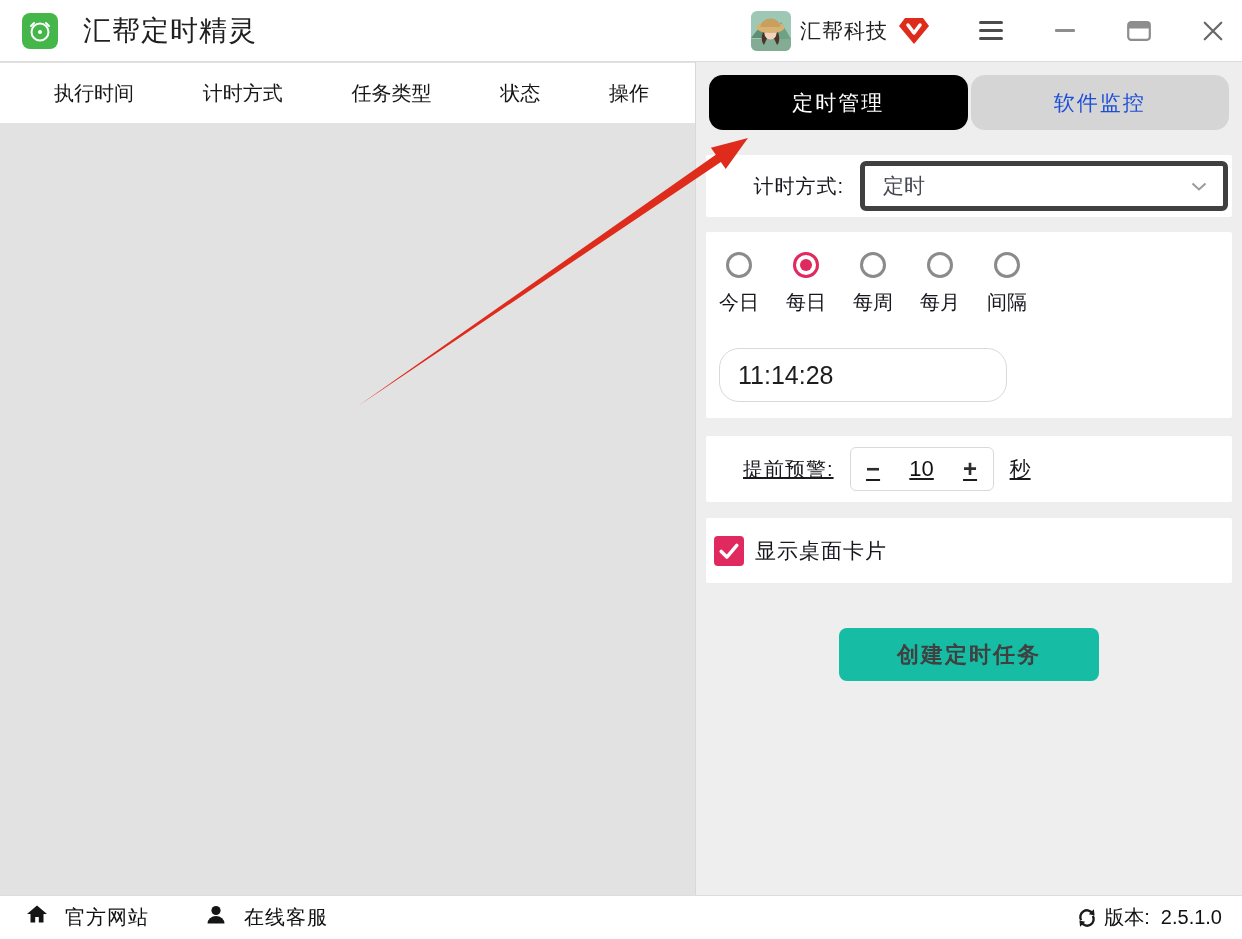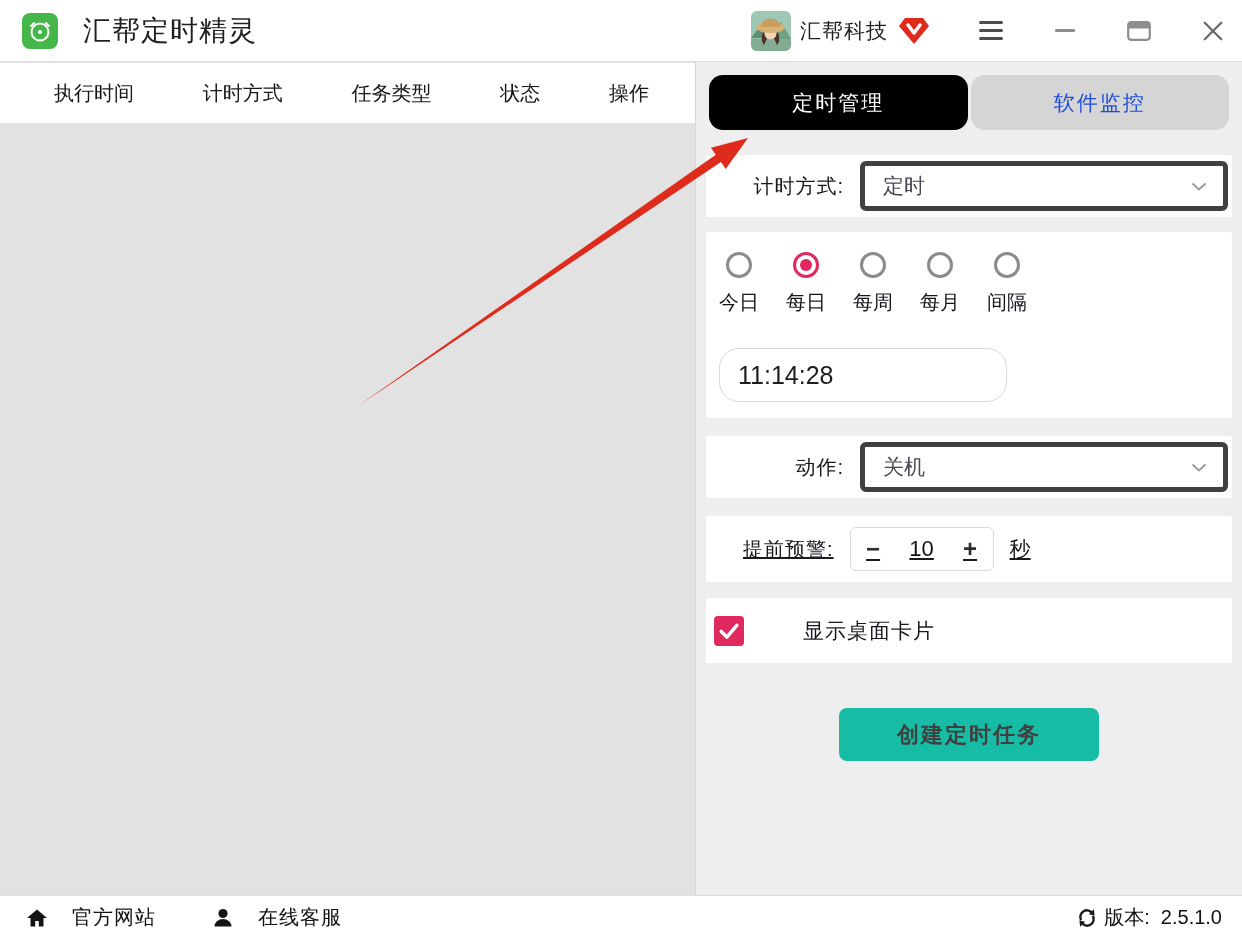--- a/index.html
+++ b/index.html
@@ -54,33 +54,33 @@
   .time-input{width:288px;height:54px;border:1px solid #d9d9d9;border-radius:20px;margin-top:32px;display:flex;align-items:center;padding:0 18px;font-size:25px;color:#1d1d1d;background:#fff;cursor:text;}
 
   .form-row-action{margin-top:18px;}
   .card-warn{height:66px;display:flex;align-items:center;padding-left:37px;margin-top:18px;text-decoration:underline;}
   .warn-label{font-size:20px;color:#16161d;letter-spacing:1px;}
   .stepper{display:flex;align-items:center;height:44px;border:1px solid #d9d9d9;border-radius:6px;margin-left:16px;background:#fff;}
   .step-btn{width:45px;height:100%;border:none;background:none;font-size:24px;font-weight:bold;color:#2d2d2d;cursor:pointer;font-family:inherit;line-height:1;}
   .step-value{width:52px;text-align:center;font-size:22px;color:#111;cursor:text;}
   .warn-unit{font-size:21px;color:#16161d;margin-left:16px;}
 
-  .card-check{height:65px;display:flex;align-items:center;padding-left:8px;margin-top:16px;gap:48px;}
+  .card-check{height:65px;display:flex;align-items:center;padding-left:8px;margin-top:16px;}
   .checkbox{width:30px;height:30px;border-radius:4px;border:2px solid #b5b5b5;background:#fff;display:inline-flex;align-items:center;justify-content:center;cursor:pointer;flex:none;}
   .checkbox.checked{background:var(--accent-pink);border-color:var(--accent-pink);}
   .checkbox svg{display:none;}
   .checkbox.checked svg{display:block;}
   .check-label{font-size:21px;color:#16161d;margin-left:11px;letter-spacing:1px;}
 
   .btn-wrap{display:flex;justify-content:center;margin-top:45px;}
   .create-btn{width:260px;height:53px;border:none;border-radius:8px;background:var(--accent-teal);color:#404040;font-size:22px;font-weight:bold;letter-spacing:2px;cursor:pointer;font-family:inherit;}
 
   
   .footer{height:44px;background:#fff;border-top:1px solid #ddd;display:flex;align-items:center;padding:0 20px 0 26px;}
-  .footer-item{display:flex;align-items:center;gap:24px;background:none;border:none;cursor:pointer;font-family:inherit;}
+  .footer-item{display:flex;gap:17px;background:none;border:none;cursor:pointer;font-family:inherit;}
   .footer-item span{font-size:20px;color:#111;letter-spacing:1px;}
   .footer-item + .footer-item{margin-left:56px;}
   .footer-right{margin-left:auto;display:flex;align-items:center;gap:7px;}
   .version-label,.version-value{font-size:20px;color:#111;}
   .version-value{margin-left:4px;}
 
   
   .arrow-overlay{position:absolute;left:0;top:0;pointer-events:none;z-index:50;}
   .arrow-poly{fill:var(--accent-red);}
 
@@ -199,29 +199,20 @@
           <span class="radio-label">每月</span>
         </label>
         <label class="radio-item">
           <span class="radio"></span>
           <span class="radio-label">间隔</span>
         </label>
       </div>
       <div class="time-input">11:14:28</div>
     </div>
 
-    <div class="card form-row form-row-action">
-      <span class="form-label">动作:</span>
-      <div class="select">
-        <span class="select-value">关机</span>
-        <svg class="chevron" viewBox="0 0 16 9" width="16" height="9">
-          <polyline points="1.5,1.5 8,7.5 14.5,1.5" fill="none" stroke="#9a9a9a" stroke-width="2"></polyline>
-        </svg>
-      </div>
-    </div>
 
     <div class="card card-warn">
       <span class="warn-label">提前预警:</span>
       <div class="stepper">
         <button class="step-btn">−</button>
         <span class="step-value">10</span>
         <button class="step-btn">+</button>
       </div>
       <span class="warn-unit">秒</span>
     </div>

